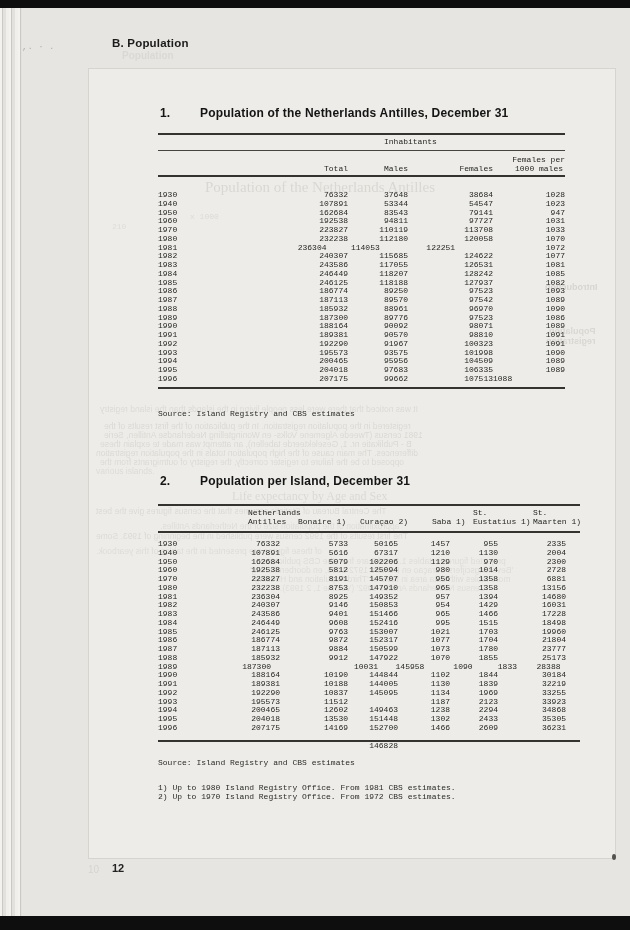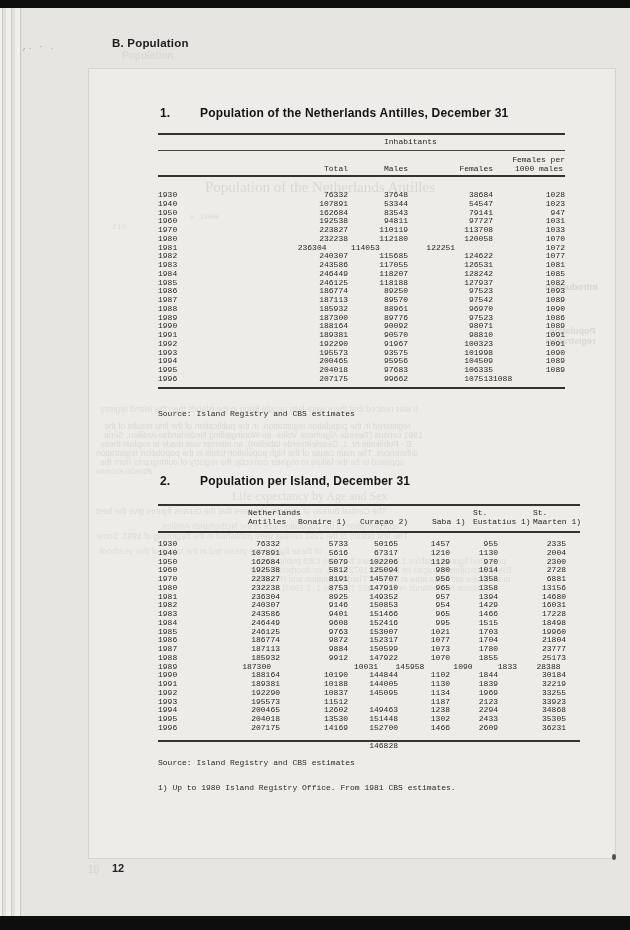--- a/index.html
+++ b/index.html
@@ -487,15 +487,16 @@
         <span class="tcell" style="width: 68px; text-align: right;">36231</span>
       </div>
     </div>
   <div class="rule thick" style="top:236px;width:422px;"></div>
 </div>
 
 <div class="src" style="top:758px;">Source: Island Registry and CBS estimates</div>
 
 <div class="footnotes" style="top:783px;">
   <div>1) Up to 1980 Island Registry Office. From 1981 CBS estimates.</div>
+  <div>2) Up to 1970 Island Registry Office. From 1972 CBS estimates.</div>
 </div>
 
 <div class="page-num">12</div>
 
 </body></html>

